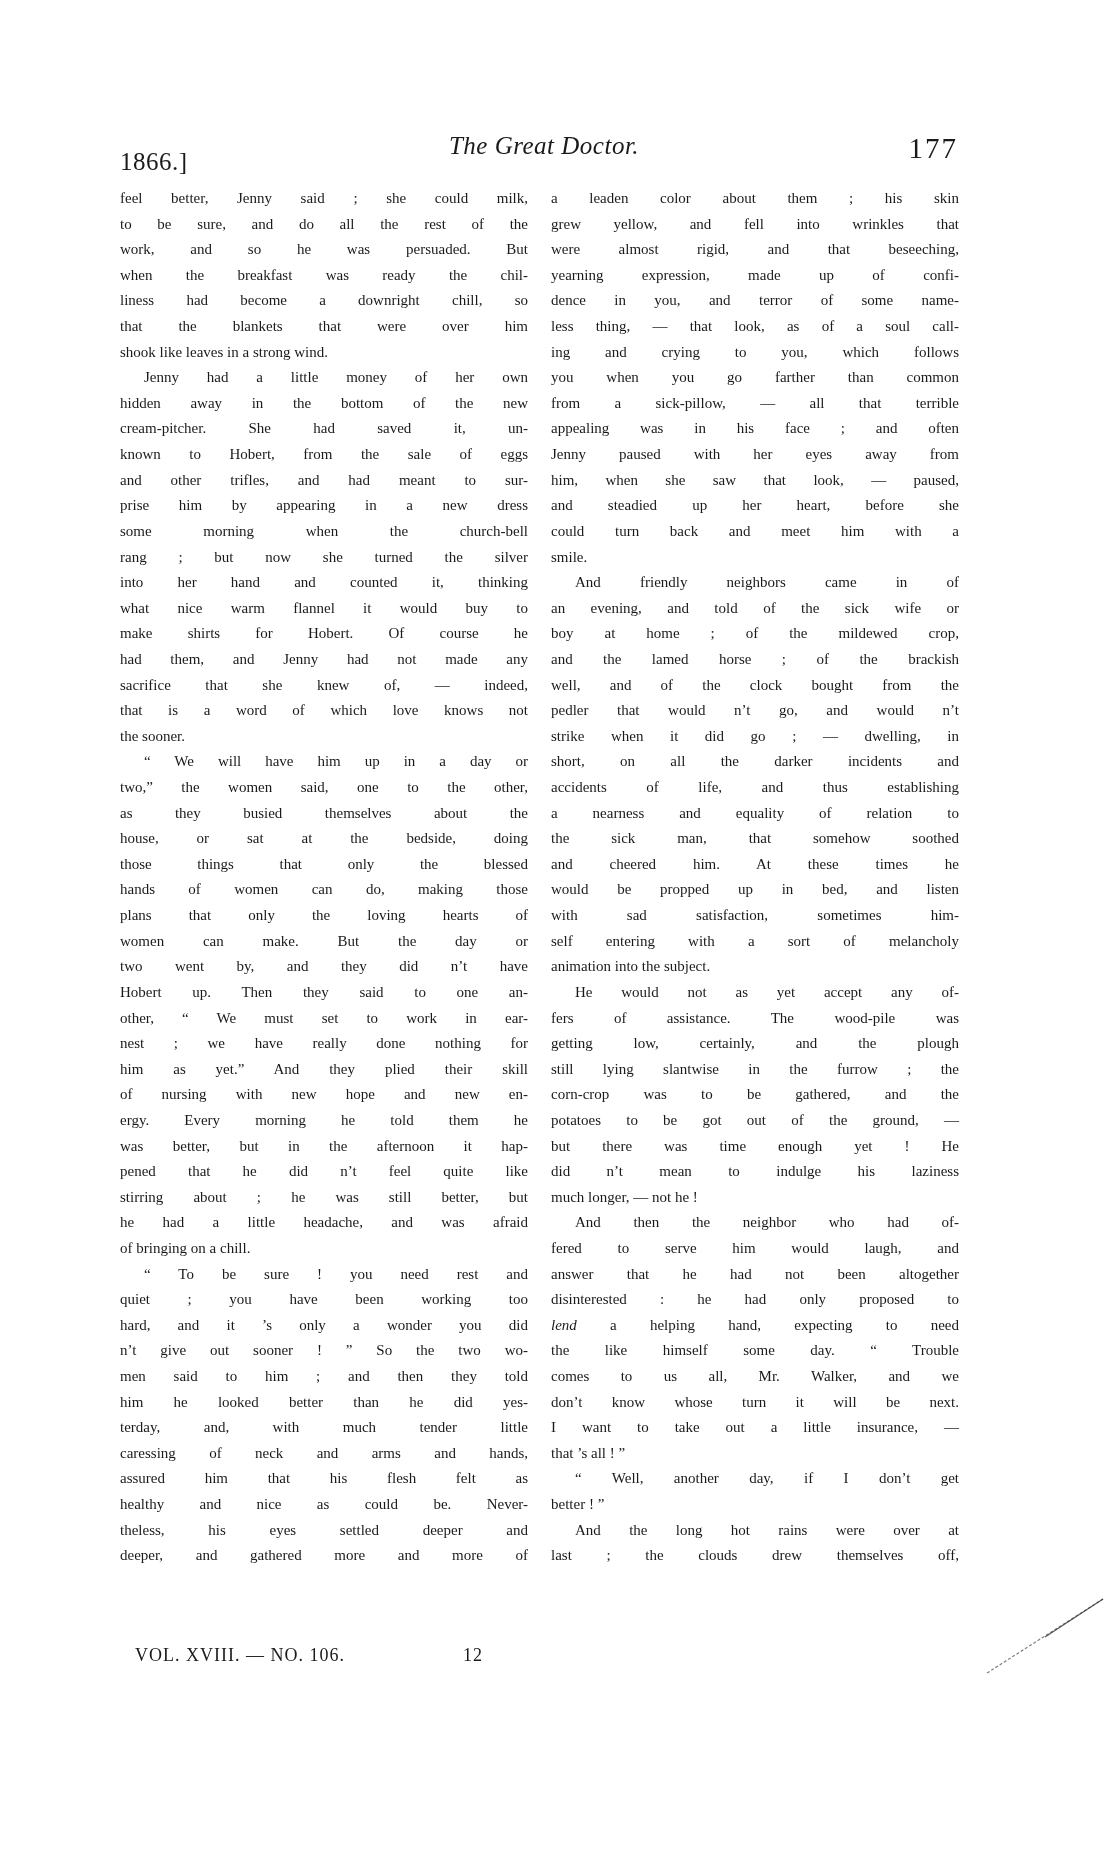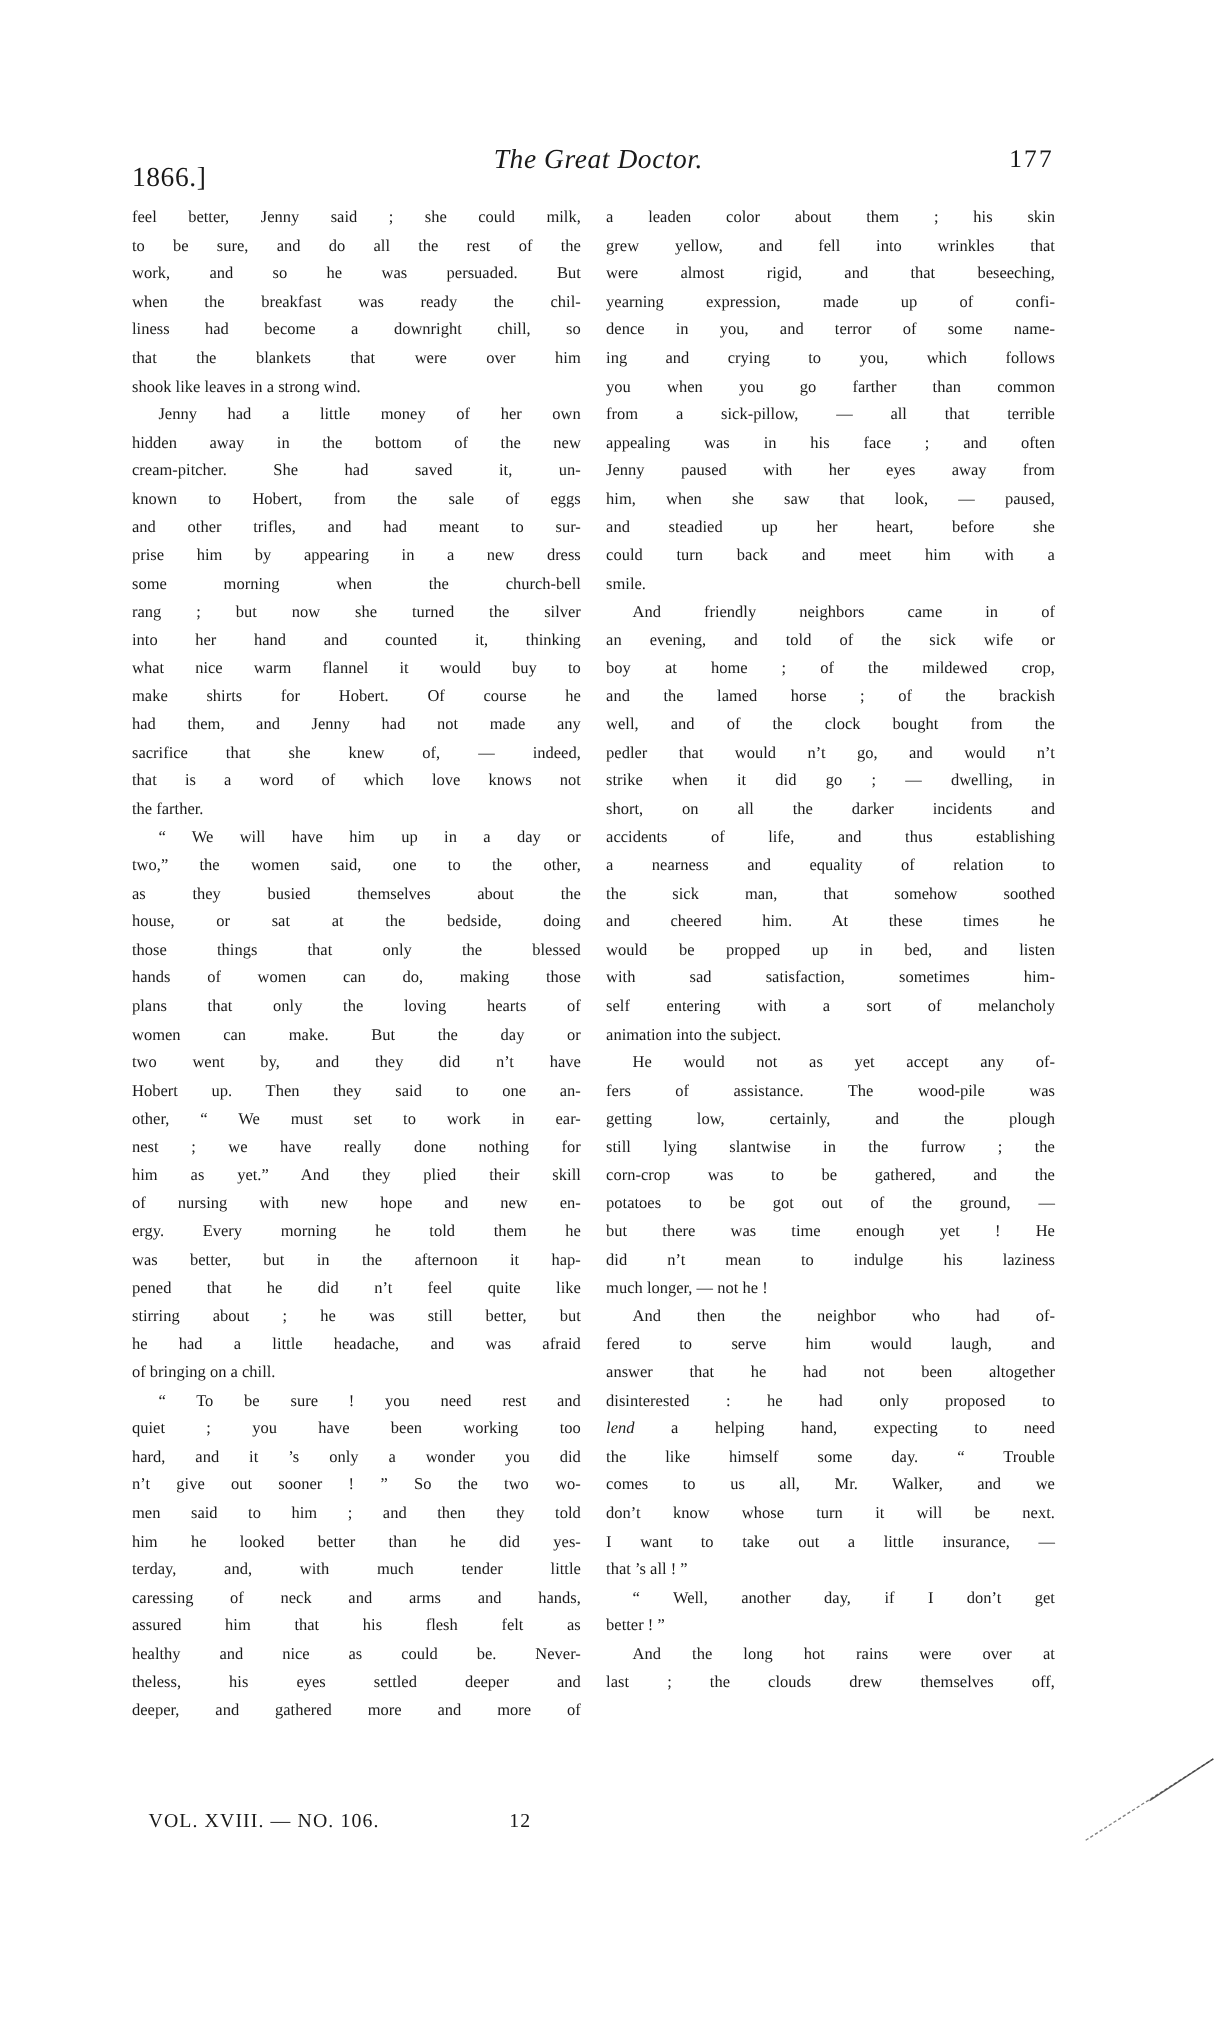--- a/index.html
+++ b/index.html
@@ -1,21 +1,21 @@
 <!DOCTYPE html>
 <html><head>
   <meta charset="utf-8">
   <style>
     html, body { margin: 0; padding: 0; background: #ffffff; }
     body { width: 1112px; height: 1850px; position: relative; overflow: hidden; color: #1a1a1a; font-family: "Liberation Serif", "DejaVu Serif", serif; }
     .page { position: absolute; left: 0; top: 0; width: 1112px; height: 1850px; }
     .running-head { position: absolute; top: 132px; left: 120px; width: 838px; height: 36px; }
     .rh-year { position: absolute; left: 0; top: 16px; font-size: 25px; letter-spacing: 0.5px; }
     .rh-title { position: absolute; left: 0; right: 0; top: 0; text-align: center; font-size: 25px; font-style: italic; letter-spacing: 0.5px; padding-left: 10px; }
-    .rh-page { position: absolute; right: 0; top: 0; font-size: 23px; letter-spacing: 2px; text-align: right; }
+    .rh-page { position: absolute; right: 0; top: 0; font-size: 29px; letter-spacing: 2px; text-align: right; }
     .column { position: absolute; top: 186px; width: 408px; font-size: 15px; line-height: 25.62px; }
     .col-left { left: 120px; }
     .col-right { left: 551px; width: 408px; }
     .line { display: block; white-space: nowrap; text-align: justify; text-align-last: justify; height: 25.62px; overflow: visible; }
     .line.last { text-align: center; text-align-last: left; }
     .line.indent { padding-left: 24px; }
     .line em { font-style: italic; margin-top: 14px; }
     .footer { position: absolute; top: 1645px; left: 135px; font-size: 18px; letter-spacing: 1px; }
     .footer-vol { position: absolute; left: 0; top: 0; white-space: nowrap; font-variant: small-caps; }
     .footer-sig { position: absolute; left: 328px; top: 0; white-space: nowrap; }
@@ -47,21 +47,21 @@
       <span class="line">and other trifles, and had meant to sur-</span>
       <span class="line">prise him by appearing in a new dress</span>
       <span class="line">some morning when the church-bell</span>
       <span class="line">rang ; but now she turned the silver</span>
       <span class="line">into her hand and counted it, thinking</span>
       <span class="line">what nice warm flannel it would buy to</span>
       <span class="line">make shirts for Hobert.  Of course he</span>
       <span class="line">had them, and Jenny had not made any</span>
       <span class="line">sacrifice that she knew of, — indeed,</span>
       <span class="line">that is a word of which love knows not</span>
-      <span class="line last">the farther.</span>
+      <span class="line last">the sooner.</span>
       <span class="line indent">“ We will have him up in a day or</span>
       <span class="line">two,” the women said, one to the other,</span>
       <span class="line">as they busied themselves about the</span>
       <span class="line">house, or sat at the bedside, doing</span>
       <span class="line">those things that only the blessed</span>
       <span class="line">hands of women can do, making those</span>
       <span class="line">plans that only the loving hearts of</span>
       <span class="line">women can make.  But the day or</span>
       <span class="line">two went by, and they did n’t have</span>
       <span class="line">Hobert up.  Then they said to one an-</span>
@@ -87,20 +87,21 @@
       <span class="line">healthy and nice as could be.  Never-</span>
       <span class="line">theless, his eyes settled deeper and</span>
       <span class="line">deeper, and gathered more and more of</span>
     </div>
   <div class="column col-right" id="col-right">
       <span class="line">a leaden color about them ; his skin</span>
       <span class="line">grew yellow, and fell into wrinkles that</span>
       <span class="line">were almost rigid, and that beseeching,</span>
       <span class="line">yearning expression, made up of confi-</span>
       <span class="line">dence in you, and terror of some name-</span>
+      <span class="line">less thing, — that look, as of a soul call-</span>
       <span class="line">ing and crying to you, which follows</span>
       <span class="line">you when you go farther than common</span>
       <span class="line">from a sick-pillow, — all that terrible</span>
       <span class="line">appealing was in his face ; and often</span>
       <span class="line">Jenny paused with her eyes away from</span>
       <span class="line">him, when she saw that look, — paused,</span>
       <span class="line">and steadied up her heart, before she</span>
       <span class="line">could turn back and meet him with a</span>
       <span class="line last">smile.</span>
       <span class="line indent">And friendly neighbors came in of</span>

